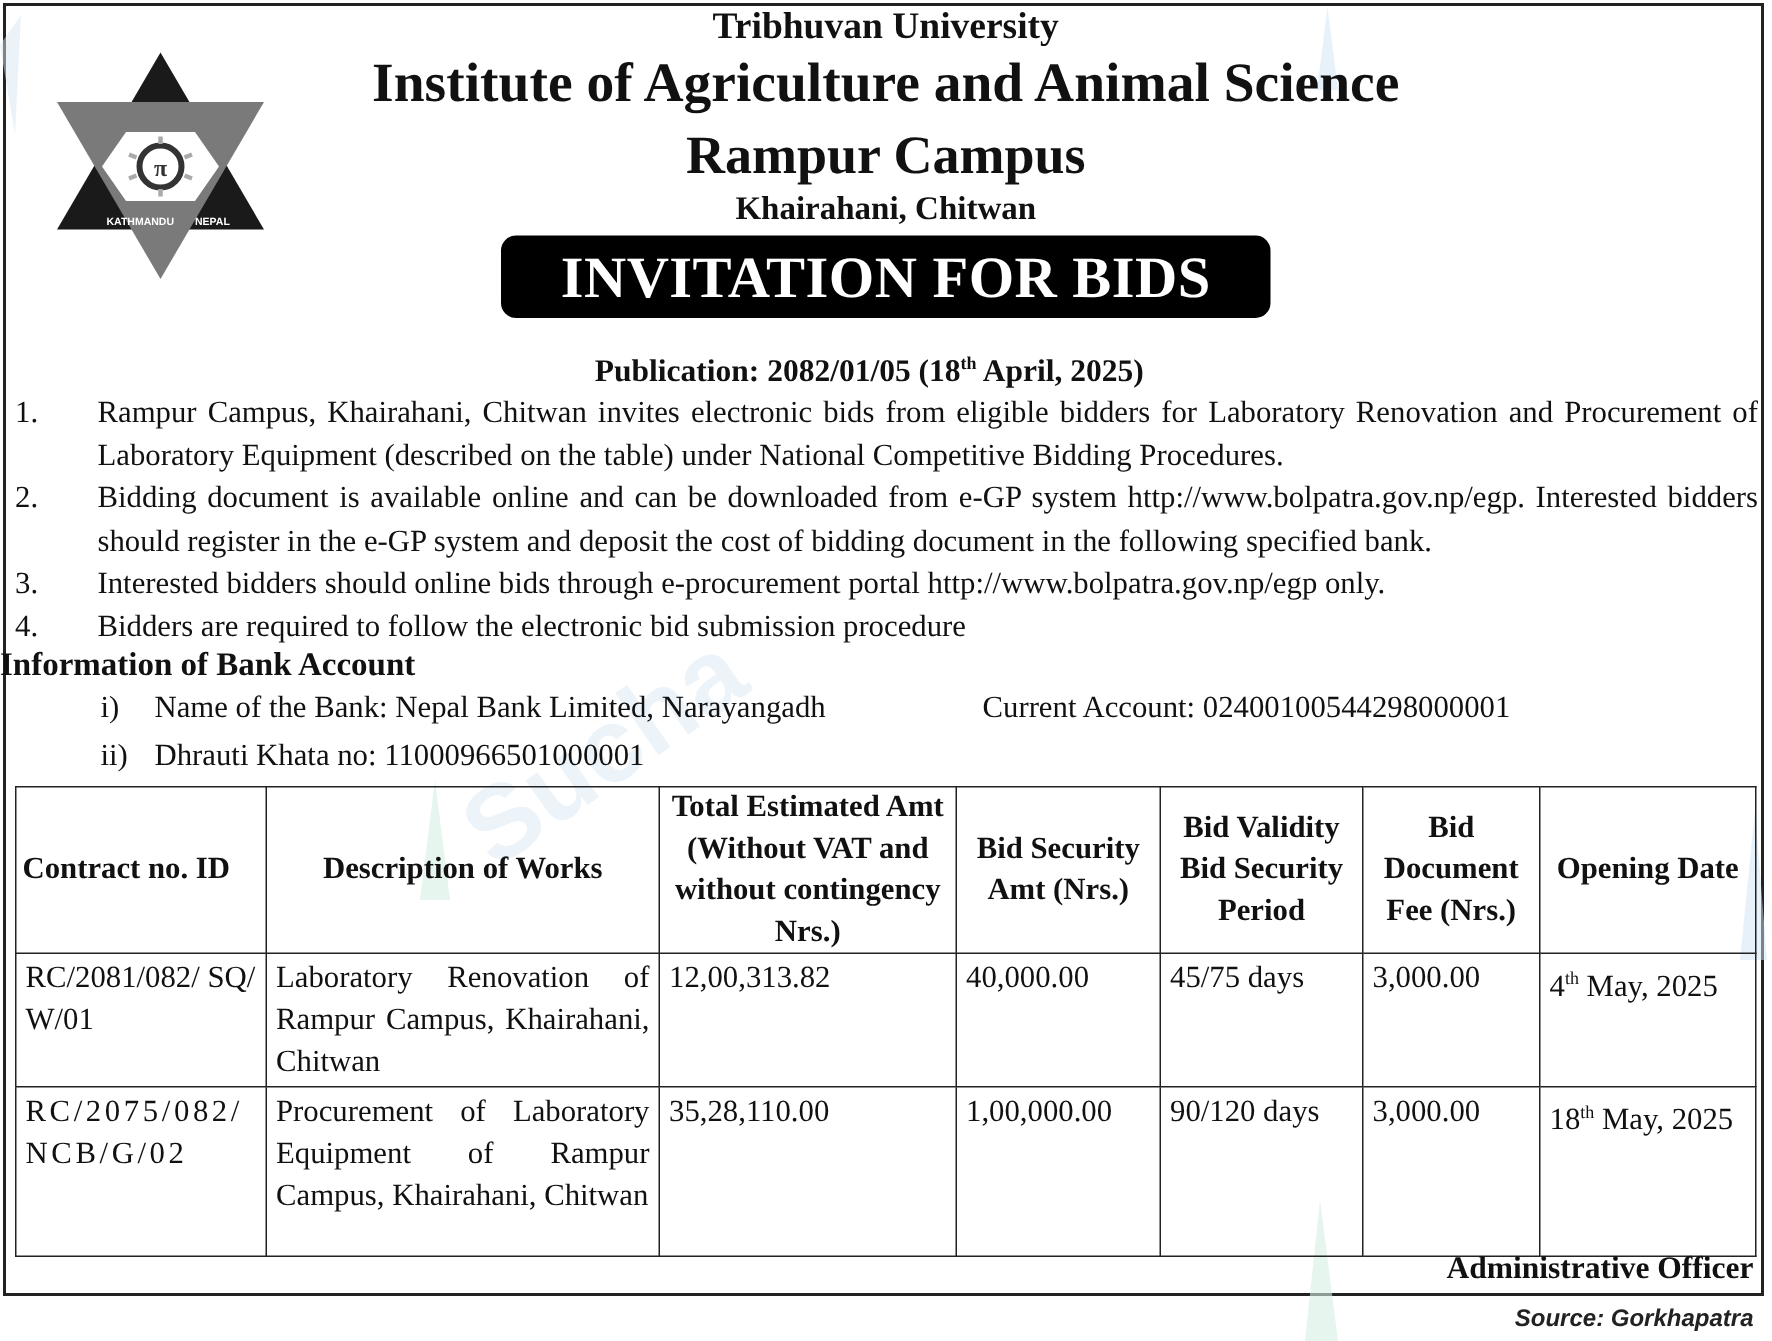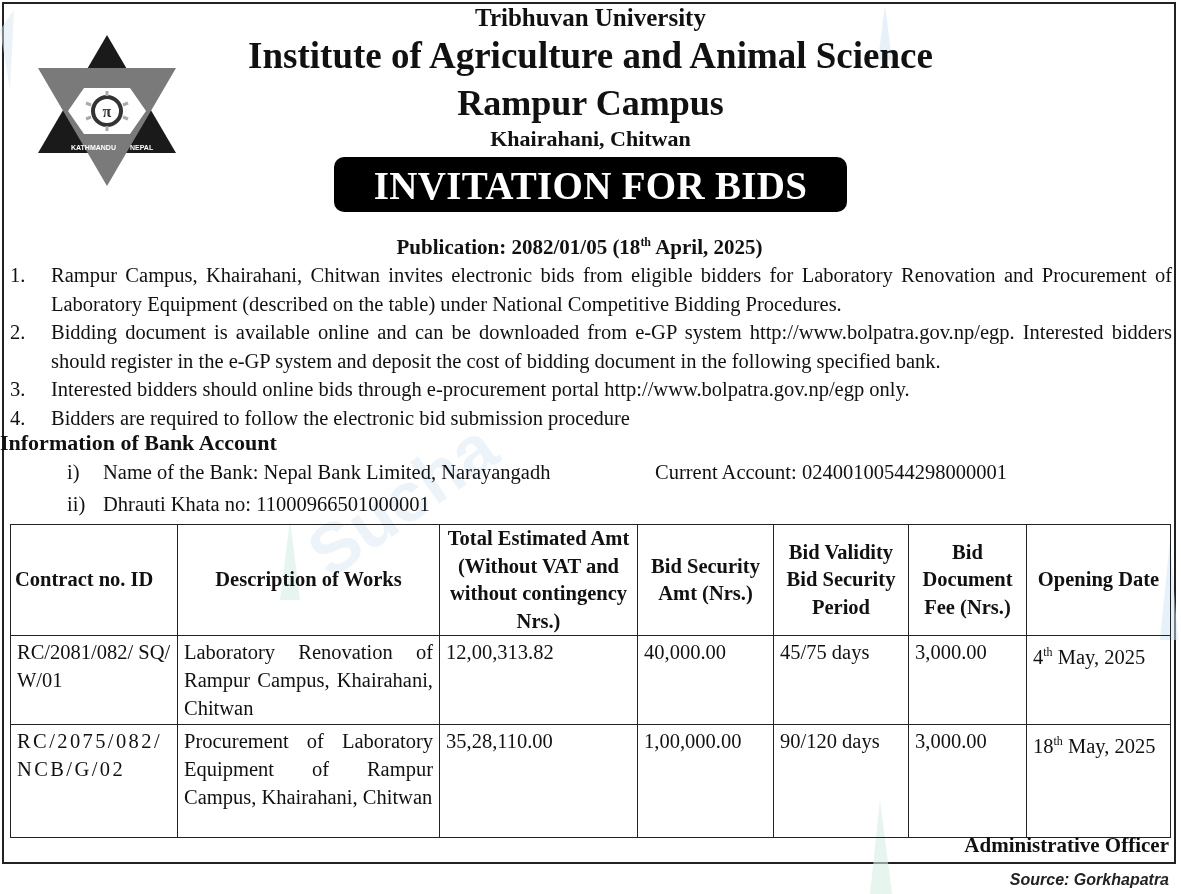--- a/index.html
+++ b/index.html
@@ -10,21 +10,21 @@
   .h-uni { top: 4px; font-size: 25px; }
   .h-inst { top: 34px; font-size: 37px; }
   .h-campus { top: 82px; font-size: 36px; }
   .h-loc { top: 126px; font-size: 22px; }
   .banner { position: absolute; left: 334px; top: 157px; width: 513px; height: 55px; background: #000; border-radius: 10px; color: #fff; text-align: center; font-weight: bold; font-size: 39px; line-height: 57px; letter-spacing: 0.3px; }
   .pub { position: absolute; top: 224px; left: 0; width: 1159px; text-align: center; font-weight: bold; font-size: 21px; margin-top: 11px; }
   .pub sup { font-size: 12px; }
   .list { position: absolute; left: 10px; top: 261px; width: 1162px; font-size: 20.5px; line-height: 28.5px; }
   .item { display: flex; }
   .num { width: 41px; flex: none; }
-  .txt { flex: 1; text-align: justify; }
+  .txt { flex: 1; text-align: justify; margin-left: 14px; }
   .bank-title { position: absolute; top: 430px; left: 0; width: 1181px; text-align: left; font-weight: bold; font-size: 22px; }
   .bank-row { position: absolute; left: 67px; font-size: 20.5px; display: flex; }
   .bank-row .roman { width: 36px; }
   .bank-row .bname { width: 552px; }
   .br1 { top: 461px; }
   .br2 { top: 493px; }
   table.bids { position: absolute; left: 10px; top: 524px; width: 1160px; border-collapse: collapse; font-size: 20.5px; table-layout: fixed; }
   table.bids th, table.bids td { border: 1.5px solid #222; padding: 2px 6px; vertical-align: top; }
   table.bids th { font-weight: bold; text-align: center; vertical-align: middle; line-height: 27.5px; height: 106px; padding: 0 4px; }
   table.bids th.left { text-align: left; }

